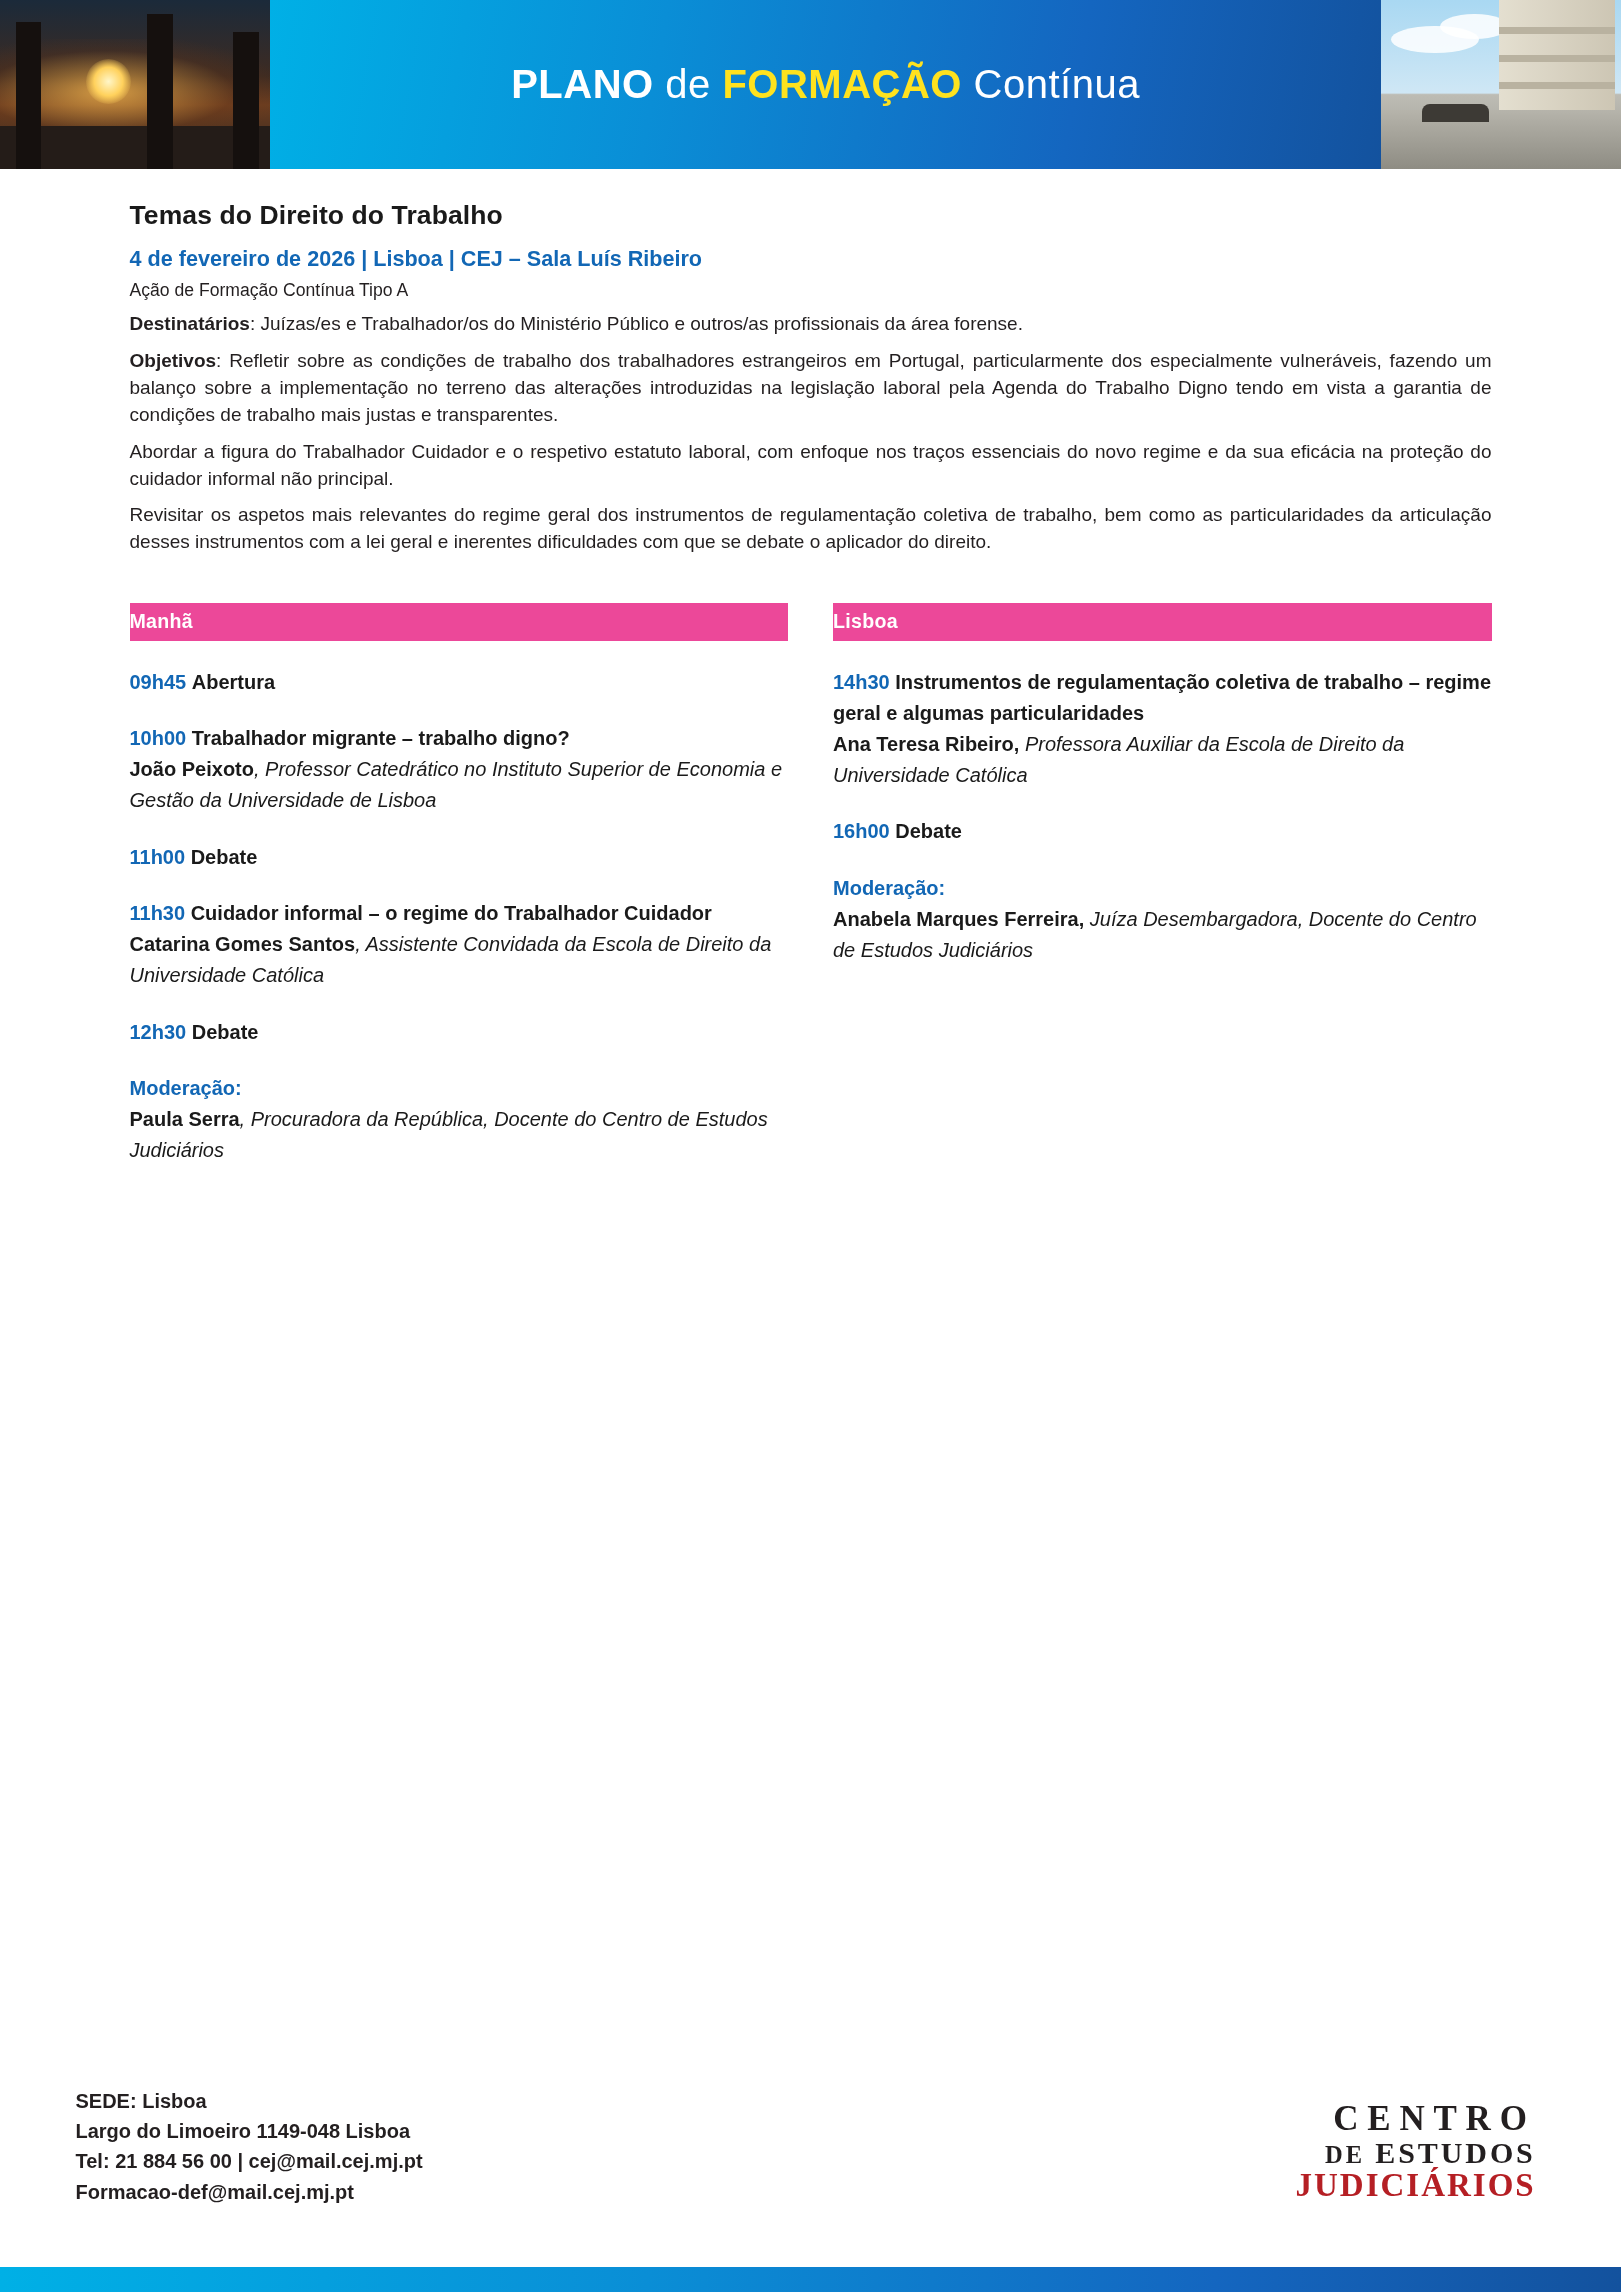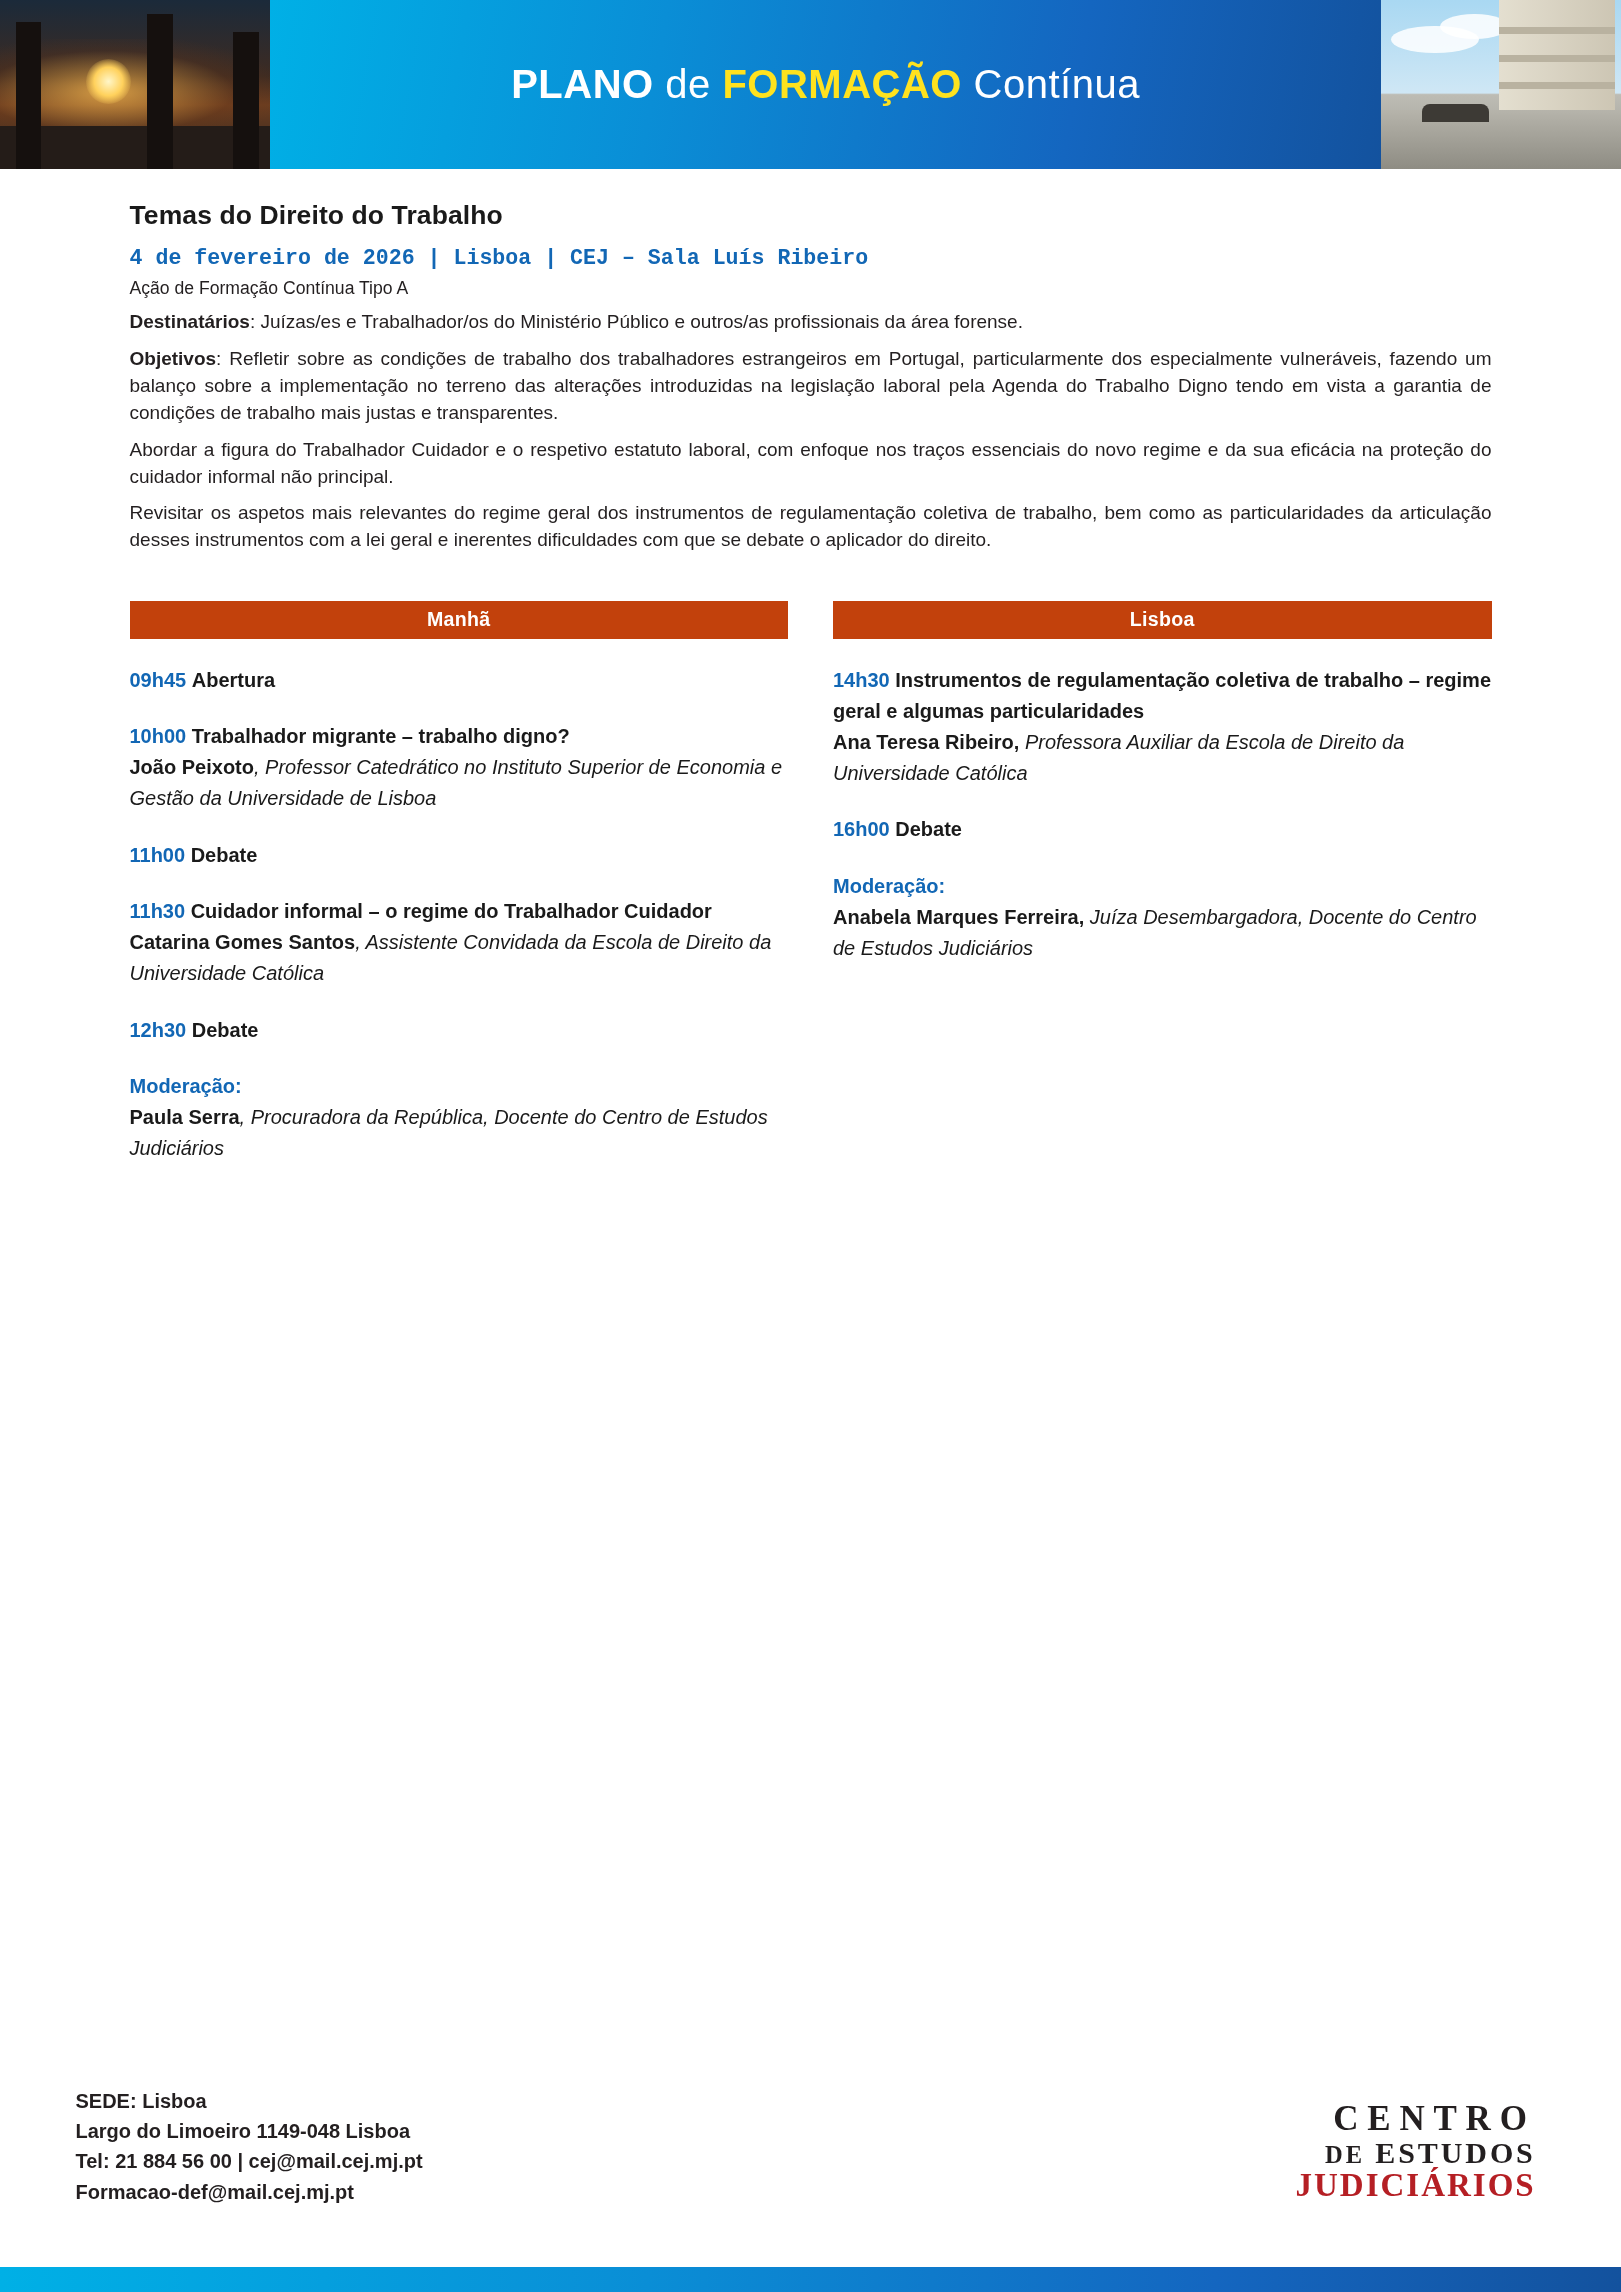--- a/index.html
+++ b/index.html
@@ -142,21 +142,20 @@
     font-weight: bold;
     color: #1a1a1a;
     margin: 31px 0 0 0;
     letter-spacing: 0.1px;
   }
   .doc-subtitle {
     font-size: 21.6px;
     font-weight: bold;
     color: #1267b5;
     margin-top: 14.7px;
-    font-family: Liberation Mono, monospace;
   }
   .doc-type {
     font-size: 17.6px;
     color: #231f20;
     margin-top: 8.8px;
   }
   .para {
     font-size: 19px;
     line-height: 1.42;
     color: #231f20;
@@ -166,25 +165,24 @@
   .para b { font-weight: bold; margin-top: 6px; }
 
   
   .columns {
     display: flex;
     gap: 45px;
     margin-top: 47px;
   }
   .col { width: 659px; }
   .col-header {
-    background: #c2410c;
+    background: #ec4899;
     color: #ffffff;
     font-size: 19.6px;
     font-weight: bold;
-    text-align: center;
     padding: 6.9px 0 7.8px 0;
     letter-spacing: 0.3px;
   }
   .session {
     margin-top: 25.5px;
     font-size: 20px;
     line-height: 1.55;
   }
   .session .time {
     color: #1267b5;

